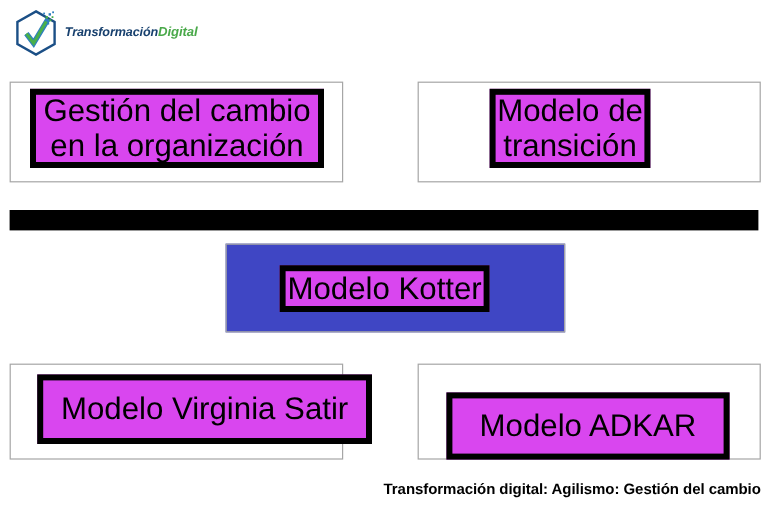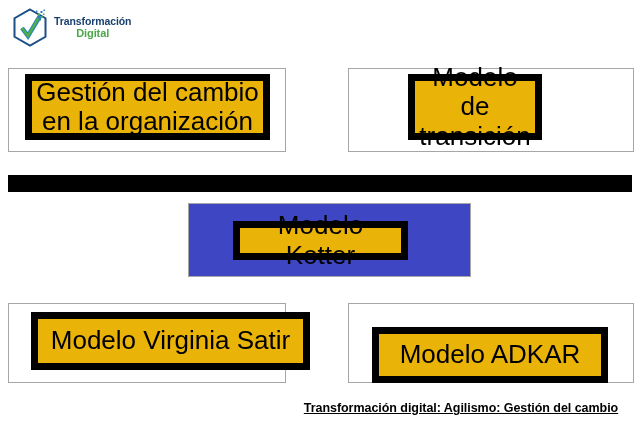--- a/index.html
+++ b/index.html
@@ -28,23 +28,24 @@
     gap: 6px;
   }
   .logo-mark {
     width: 36px;
     height: 40px;
     flex: 0 0 36px;
     display: block;
   }
   .logo-text {
     display: flex;
-    flex-direction: column;
+    flex-direction: row;
     justify-content: center;
     line-height: 1.08;
+    font-style: italic;
   }
   .logo-line1 {
     font-size: 10.5px;
     font-weight: bold;
     color: #17406e;
     letter-spacing: -0.1px;
     white-space: nowrap;
   }
   .logo-line2 {
     font-size: 11px;
@@ -57,22 +58,22 @@
 
   
   .outer-box {
     position: absolute;
     background: #ffffff;
     border: 1px solid #a6a6a6;
     box-sizing: border-box;
   }
   .inner-box {
     position: absolute;
-    background: #eab308;
-    border: 7px solid #000000;
+    background: #d946ef;
+    border: 5px solid #000000;
     box-sizing: border-box;
     display: flex;
     align-items: center;
     justify-content: center;
     text-align: center;
     color: #000000;
     font-size: 26px;
     line-height: 1.12;
     font-weight: normal;
   }
@@ -115,27 +116,26 @@
 
   #box-adkar-outer     { left: 348px; top: 303px; width: 286px; height: 80px; }
   #box-adkar-inner     { left: 372px; top: 327px; width: 236px; height: 56px; }
 
   
   #footer-caption {
     position: absolute;
     left: 288px;
     top: 401px;
     width: 346px;
-    text-align: center;
+    text-align: right;
     font-size: 12.5px;
     font-weight: bold;
     color: #000000;
     letter-spacing: -0.05px;
     white-space: nowrap;
-    text-decoration: underline;
   }
 </style>
 </head>
 <body>
 
 <div class="logo">
   <svg class="logo-mark" viewBox="0 0 72 80">
     <polygon points="36,3 67,20.5 67,57.5 36,75 5,57.5 5,20.5" fill="none" stroke="#1b4f86" stroke-width="4"></polygon>
     <path d="M20 40 L32 56 L56 16" fill="none" stroke="#2f7fbf" stroke-width="9" stroke-linecap="butt" stroke-linejoin="miter"></path>
     <path d="M20 40 L32 56 L53 20" fill="none" stroke="#49b04a" stroke-width="5" stroke-linecap="butt" stroke-linejoin="miter"></path>

